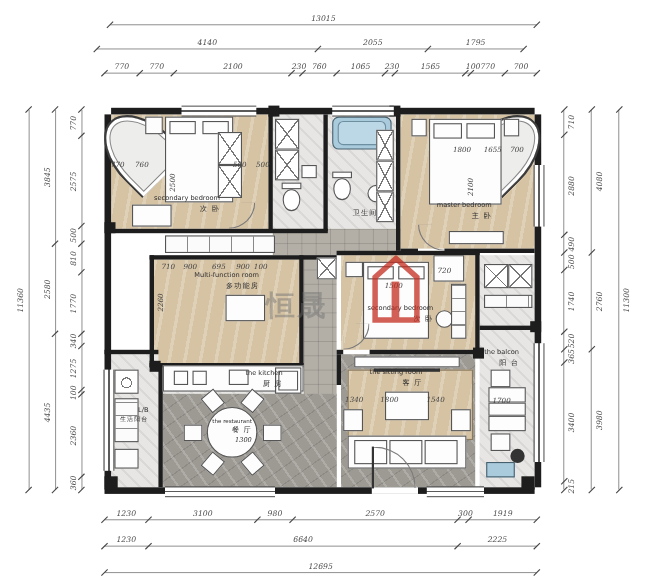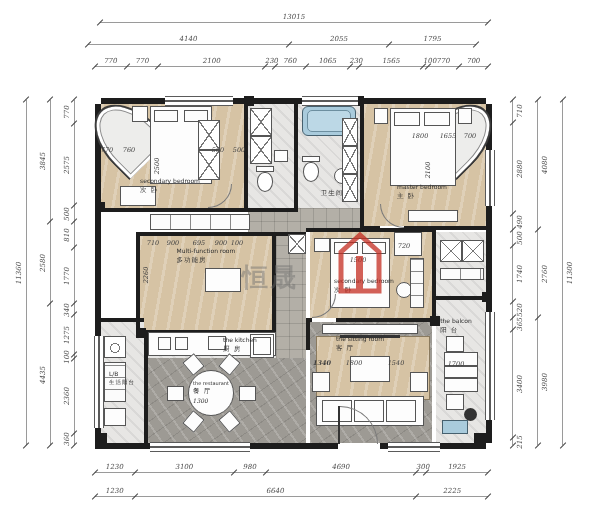--- a/index.html
+++ b/index.html
@@ -49,21 +49,21 @@
   .cab{background:#fbfbfb;border:1px solid #555;z-index:4;box-sizing:border-box;
     background-image:repeating-linear-gradient(90deg,transparent 0 19px,#888 19px 20px);}
   .cab-v{background:#fbfbfb;border:1px solid #555;z-index:4;box-sizing:border-box;
     background-image:repeating-linear-gradient(0deg,transparent 0 11px,#888 11px 12px);}
   .washer{background:#fff;border:1px solid #555;z-index:4;box-sizing:border-box;
     background-image:radial-gradient(circle at 50% 55%,#fff 0 4px,#777 4px 5px,transparent 5px);}
   .toilet{background:#fff;border:1px solid #555;border-radius:46% 46% 50% 50%;z-index:4;box-sizing:border-box;}
   .arc{border:1px solid #7a7a7a;box-sizing:border-box;z-index:5;background:transparent;}
   .arch{position:absolute;border:2px solid #3c3c3c;border-bottom:none;border-radius:50% 50% 0 0/70% 70% 0 0;
         background:#ededeb;box-shadow:inset 0 0 0 3px #fff,inset 0 0 0 4px #8a8a8a;z-index:3;}
-  .rlabel{position:absolute;transform:translate(-50%,-50%);text-align:left;z-index:6;color:#2e2e2e;
+  .rlabel{position:absolute;transform:translate(-50%,-50%);text-align:right;z-index:6;color:#2e2e2e;
       font-size:6px;line-height:1.45;white-space:nowrap;}
   .rlabel .zh{font-size:6.5px;letter-spacing:1px;}
   .ann{position:absolute;transform:translate(-50%,-50%);font:italic 6.5px "DejaVu Serif",serif;color:#3f3f3f;z-index:6;white-space:nowrap;}
   .ann.v{transform:translate(-50%,-50%) rotate(-90deg);}
   
   #watermark{position:absolute;left:242px;top:238px;width:150px;height:80px;z-index:9;pointer-events:none;}
   #wm-gray{position:absolute;left:0px;top:22px;font-size:26px;font-weight:bold;color:rgba(110,110,110,.45);letter-spacing:2px;}
   #wm-red{position:absolute;left:56px;top:24px;font-size:25px;font-weight:bold;color:rgba(196,44,32,.8);letter-spacing:1px;}
   #wm-house{position:absolute;left:96px;top:-6px;opacity:.75;}
 </style>
@@ -127,38 +127,43 @@
       <div class="seg" style="flex-grow: 1230;">
         <span>1230</span>
       </div>
       <div class="seg" style="flex-grow: 3100;">
         <span>3100</span>
       </div>
       <div class="seg" style="flex-grow: 980;">
         <span>980</span>
       </div>
       <div class="seg" style="flex-grow: 4690;">
-        <span>4690</span>
+        <span>2570</span>
       </div>
       <div class="seg" style="flex-grow: 300;">
         <span>300</span>
       </div>
       <div class="seg" style="flex-grow: 1925;">
-        <span>1925</span>
+        <span>1919</span>
       </div>
     </div>
   <div class="dim-h" style="left:95px;top:482px;width:393px;">
       <div class="seg" style="flex-grow: 1230;">
         <span>1230</span>
       </div>
       <div class="seg" style="flex-grow: 8770;">
         <span>6640</span>
       </div>
       <div class="seg" style="flex-grow: 2225;">
         <span>2225</span>
+      </div>
+    </div>
+  <div class="dim-h" style="left:95px;top:506px;width:393px;">
+      <div class="seg" style="flex-grow: 12695;">
+        <span>12695</span>
       </div>
     </div>
   <div class="dim-v line-r" style="left:12px;top:100px;height:345px;">
       <div class="seg" style="flex-grow: 11360;">
         <span>11360</span>
       </div>
     </div>
   <div class="dim-v line-r" style="left:36px;top:100px;height:345px;">
       <div class="seg" style="flex-grow: 3845;">
         <span>3845</span>
@@ -450,21 +455,21 @@
       <span class="ann" style="left: 448px; top: 136px;">1655</span>
       <span class="ann" style="left: 470px; top: 136px;">700</span>
       <span class="ann" style="left: 153px; top: 243px;">710</span>
       <span class="ann" style="left: 173px; top: 243px;">900</span>
       <span class="ann" style="left: 199px; top: 243px;">695</span>
       <span class="ann" style="left: 221px; top: 243px;">900</span>
       <span class="ann" style="left: 237px; top: 243px;">100</span>
       <span class="ann v" style="left: 146px; top: 275px;">2260</span>
       <span class="ann" style="left: 358px; top: 260px;">1500</span>
       <span class="ann" style="left: 404px; top: 246px;">720</span>
-      <span class="ann" style="left: 322px; top: 363px; font-weight: bold;">1340</span>
+      <span class="ann" style="left: 322px; top: 363px;">1340</span>
       <span class="ann" style="left: 354px; top: 363px;">1800</span>
       <span class="ann" style="left: 396px; top: 363px;">1540</span>
       <span class="ann" style="left: 456px; top: 364px;">1700</span>
     </div>
 
   <div id="watermark">
     <svg id="wm-house" width="44" height="62" viewBox="0 0 44 62">
       <path d="M22 3 L41 20 V59 H3 V20 Z" fill="none" stroke="#c42c20" stroke-width="5"></path>
       <rect x="18" y="24" width="7" height="35" fill="#c42c20"></rect>
     </svg>

